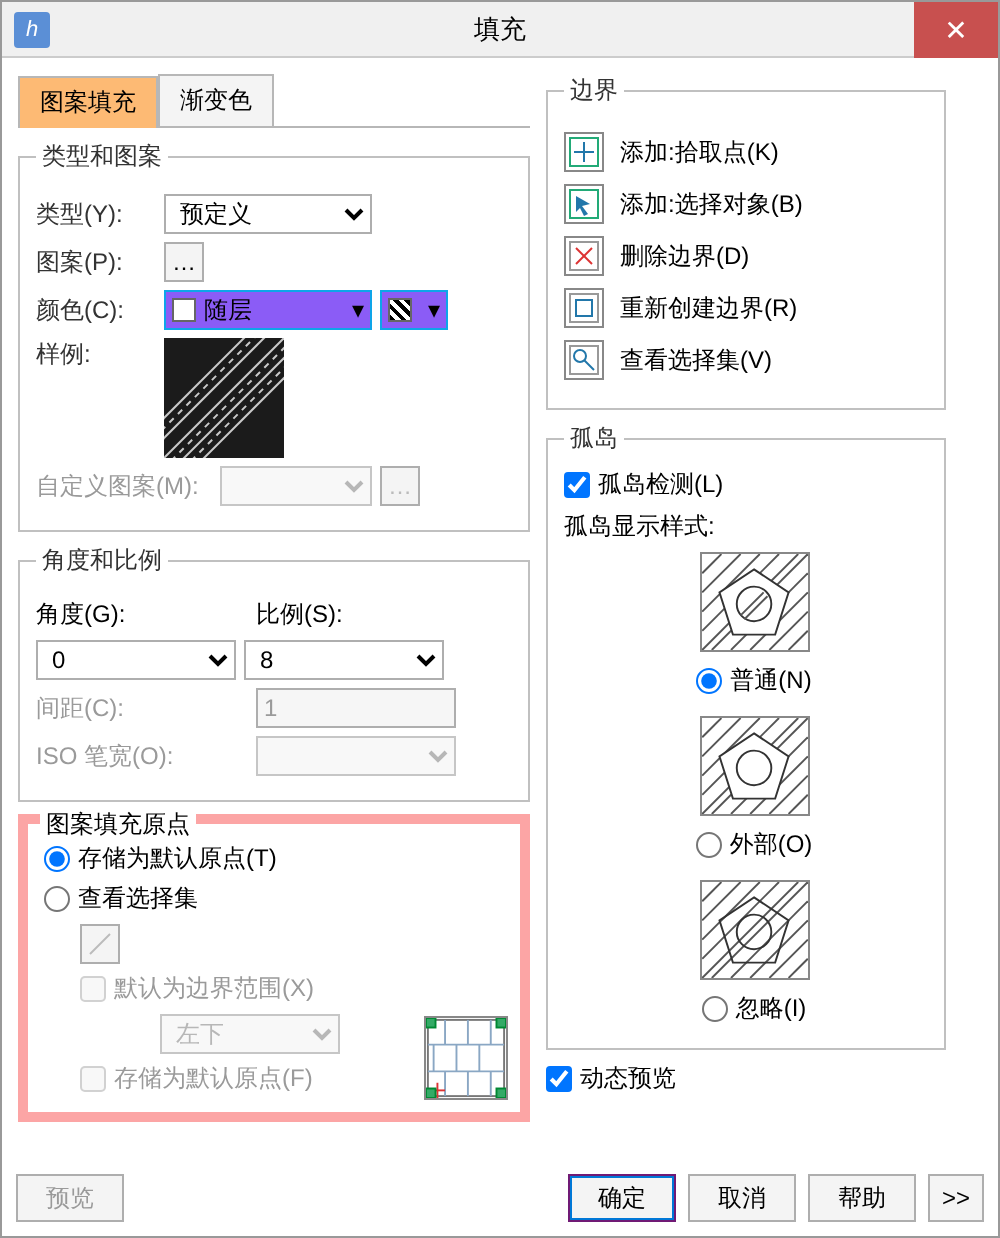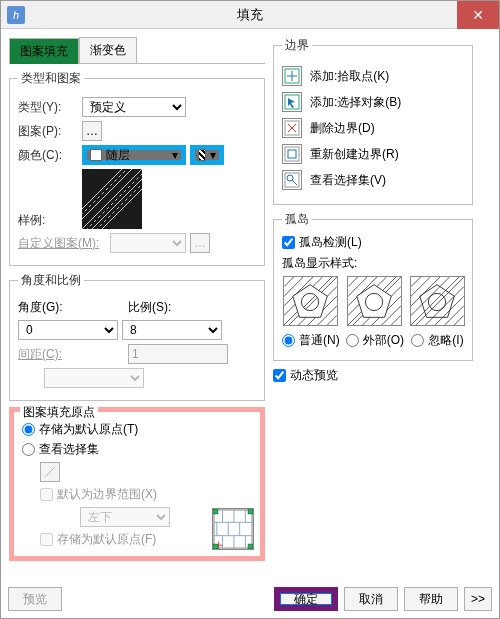--- a/index.html
+++ b/index.html
@@ -6,45 +6,45 @@
 body{margin:0;background:#fff;width:500px;height:619px;overflow:hidden;border:1px solid #999;}
 .titlebar{height:28px;background:#f0f0f0;display:flex;align-items:center;position:relative;border-bottom:1px solid #ccc;}
 .titlebar .appicon{width:18px;height:18px;margin-left:6px;background:#5b8fd6;border-radius:2px;display:flex;align-items:center;justify-content:center;color:#fff;font-style:italic;font-size:11px;}
 .titlebar .title{position:absolute;left:0;right:0;text-align:center;font-size:13px;}
 .titlebar .close{margin-left:auto;width:42px;height:28px;background:#c8504f;color:#fff;display:flex;align-items:center;justify-content:center;font-size:14px;}
 .body{display:flex;padding:8px;gap:8px;}
 .leftcol{width:256px;}
 .rightcol{width:200px;}
 .tabs{display:flex;border-bottom:1px solid #b7b7b7;margin-bottom:6px;}
 .tab{padding:4px 10px;border:1px solid #b7b7b7;border-bottom:none;background:#f4f4f4;cursor:pointer;}
-.tab.active{background:#15803d;position:relative;top:1px;}
+.tab.active{background:#fdba74;position:relative;top:1px;}
 fieldset{border:1px solid #c0c0c0;margin:0 0 6px 0;padding:6px 0 8px 8px;}
 legend{padding:0 3px;color:#333;}
 .row{display:flex;align-items:center;margin:4px 0;gap:4px;}
 .lbl{width:60px;color:#333;}
-.lbl.dim{color:#9a9a9a;text-decoration:underline;}
+.lbl.dim{color:#9a9a9a;}
 select,input[type=text]{border:1px solid #aeaeae;background:#fff;height:20px;padding:0 3px;}
 select.dim,input.dim{color:#9a9a9a;background:#f6f6f6;}
 .sqbtn{width:20px;height:20px;border:1px solid #aeaeae;background:#f4f4f4;display:flex;align-items:center;justify-content:center;cursor:pointer;}
-.swatch{width:104px;height:20px;border:5px solid #0ea5e9;display:flex;align-items:center;padding:0 3px;gap:4px;background:#737373;}
+.swatch{width:104px;height:20px;border:1px solid #0ea5e9;display:flex;align-items:center;padding:0 3px;gap:4px;background:#8b5cf6;}
 .swatch .box{width:12px;height:12px;border:1px solid #666;background:#fff;}
 .sample{width:60px;height:60px;}
 .checkbox{display:flex;align-items:center;gap:4px;}
 .checkbox input{margin:0;}
 .checkbox.dim{color:#9a9a9a;}
 .radio{display:flex;align-items:center;gap:4px;margin:3px 0;}
 .radio input{margin:0;}
 .bnditem{display:flex;align-items:center;gap:8px;margin:6px 0;}
 .bndicon{width:20px;height:20px;border:1px solid #888;display:flex;align-items:center;justify-content:center;}
-.islandrow{display:flex;gap:6px;margin:0 0;}
+.islandrow{display:flex;gap:6px;margin:0 0;flex-direction:column;}
 .islandopt{display:flex;flex-direction:column;align-items:center;gap:3px;}
 .islandimg{width:55px;height:50px;border:1px solid #888;}
 .footer{position:absolute;bottom:8px;left:8px;right:8px;display:flex;gap:6px;align-items:center;}
 .btn{height:24px;padding:0 14px;border:1px solid #aeaeae;background:#f4f4f4;cursor:pointer;display:inline-flex;align-items:center;}
-.btn.def{border:6px solid #701a75;box-shadow:0 0 0 1px #0078d7 inset;}
+.btn.def{border:1px solid #701a75;box-shadow:0 0 0 1px #0078d7 inset;}
 .btn.dim{color:#9a9a9a;}
 .originbox{position:relative;border:5px solid #fca5a5;padding:6px 8px 8px 8px;margin-bottom:6px;}
 .originbox .lg{position:absolute;top:-8px;left:6px;background:#fff;padding:0 3px;}
 .originimg{width:42px;height:42px;border:1px solid #888;position:absolute;right:6px;bottom:6px;}
 </style>
 </head>
 <body>
 
 <div class="titlebar">
   <div class="appicon">h</div>
@@ -75,21 +75,21 @@
     <div class="swatch">
             <span class="box"></span>
             <span>随层</span>
             <span style="margin-left:auto">▾</span>
           </div>
     <div class="swatch" style="width:34px">
             <span style="width:12px;height:12px;border:1px solid #666;background:repeating-linear-gradient(45deg,#000 0 2px,#fff 2px 4px)"></span>
             <span style="margin-left:auto">▾</span>
           </div>
   </div>
-  <div class="row" style="align-items:flex-end">
+  <div class="row" style="align-items:flex-start">
     <span class="lbl">样例:</span>
     <svg class="sample" viewBox="0 0 60 60">
             <rect width="60" height="60" fill="#1b1b1b"></rect>
             <g stroke="#c9c9c9" stroke-width="1">
               <line x1="-10" y1="70" x2="70" y2="-10"></line>
               <line x1="0" y1="70" x2="70" y2="0"></line>
               <line x1="-10" y1="60" x2="60" y2="-10"></line>
               <line x1="10" y1="70" x2="70" y2="10"></line>
               <line x1="-10" y1="50" x2="50" y2="-10"></line>
             </g>
@@ -115,20 +115,21 @@
   </div>
   <div class="row">
     <select style="width:100px"><option>0</option></select>
     <select style="width:100px"><option>8</option></select>
   </div>
   <div class="row">
     <span class="lbl dim">间距(C):</span>
     <input type="text" class="dim" style="width: 100px; margin-left: 46px;" disabled="" value="1">
   </div>
   <div class="row">
+    <span class="lbl dim" style="width:80px">ISO 笔宽(O):</span>
     <select class="dim" style="width:100px;margin-left:26px" disabled=""></select>
   </div>
 </fieldset>
 
 <div class="originbox">
   <span class="lg">图案填充原点</span>
   <label class="radio">
           <input type="radio" name="og" checked="" style="">
           <span>存储为默认原点(T)</span>
         </label>

